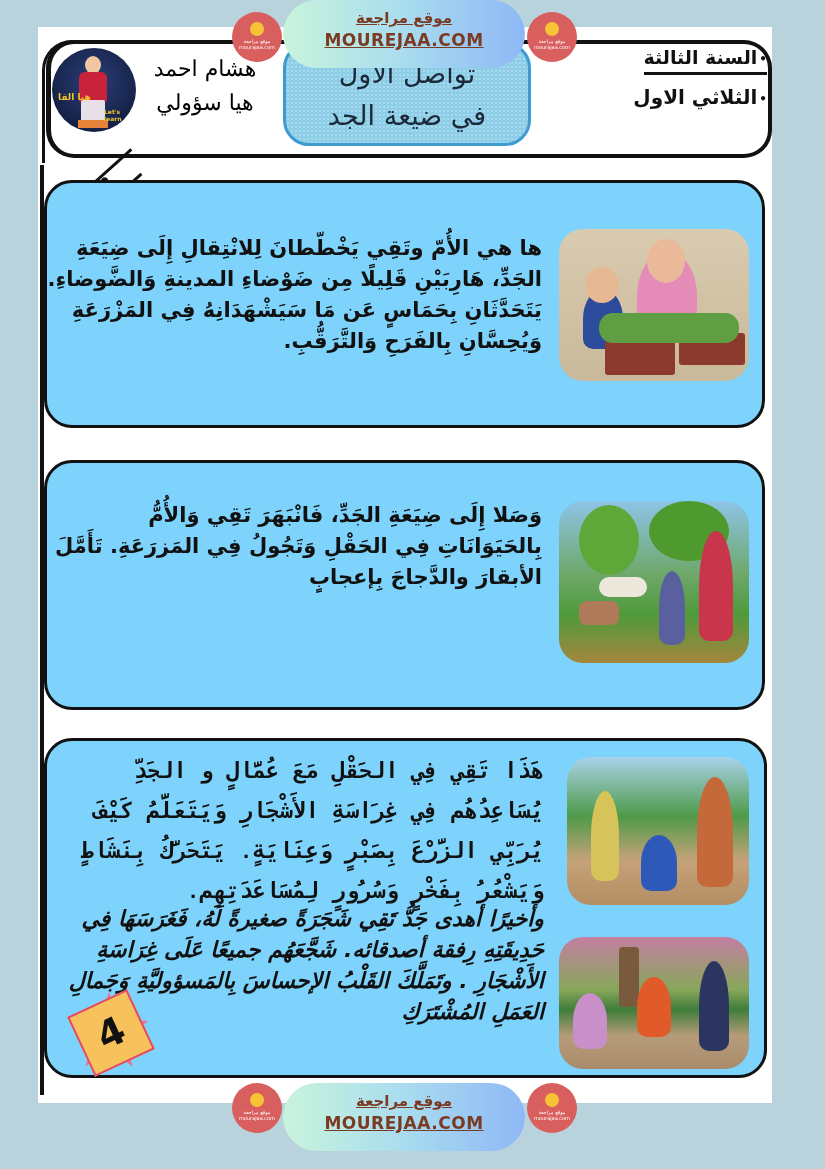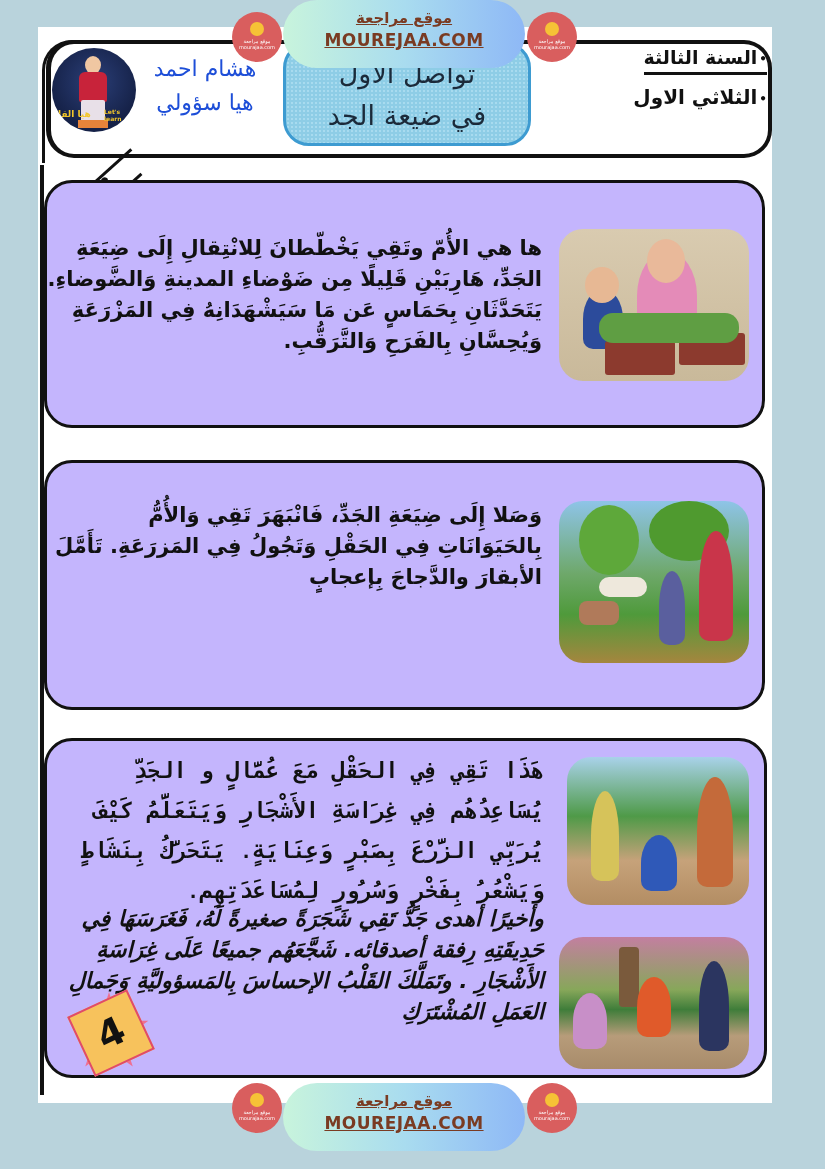--- a/index.html
+++ b/index.html
@@ -34,41 +34,41 @@
     position: absolute; left: 283px; top: 42px; width: 248px; height: 104px;
     background: #8ecde6;
     background-image: radial-gradient(#a8dbef 1px, transparent 1px);
     background-size: 4px 4px;
     border: 3px solid #3d9bd1; border-radius: 26px; box-sizing: border-box;
     direction: rtl; text-align: center; color: #1b2a3a; font-size: 27px; line-height: 42px;
     padding-top: 8px;
   }
   .author {
     position: absolute; left: 140px; top: 52px; width: 130px; direction: rtl; text-align: center;
-    font-family: "DejaVu Serif", serif; font-size: 22px; line-height: 34px; color: #1d4ed8;
+    font-family: "DejaVu Serif", serif; font-size: 22px; line-height: 34px; color: #000000;
   }
   .avatar {
     position: absolute; left: 52px; top: 48px; width: 84px; height: 84px; border-radius: 50%;
     background: radial-gradient(circle at 50% 40%, #2b3f78 0%, #152147 70%);
     overflow: hidden;
   }
   .avatar .kid-head { position: absolute; left: 33px; top: 8px; width: 16px; height: 18px; border-radius: 50%; background: #f0c7a2; }
   .avatar .kid-body { position: absolute; left: 27px; top: 24px; width: 28px; height: 30px; background: #c8233a; border-radius: 6px 6px 2px 2px; }
   .avatar .kid-legs { position: absolute; left: 29px; top: 52px; width: 24px; height: 24px; background: #e8e0e8; border-radius: 2px; }
   .avatar .kid-feet { position: absolute; left: 26px; top: 72px; width: 30px; height: 8px; background: #e6833a; }
-  .avatar .tag1 { position: absolute; left: 6px; top: 61px; font-size: 9px; font-weight: bold; color: #f2c62a; }
+  .avatar .tag1 { position: absolute; left: 6px; top: 44px; font-size: 9px; font-weight: bold; color: #f2c62a; }
   .avatar .tag2 { position: absolute; left: 52px; top: 60px; font-size: 6px; font-weight: bold; color: #f2c62a; }
   .stamp-text {
     position: absolute; left: 50px; top: 215px; transform: rotate(-55deg); transform-origin: left top;
     font-weight: bold; font-size: 20px; direction: rtl; white-space: nowrap; color: #111;
   }
   .stamp-line { position: absolute; height: 3px; background: #111; transform-origin: left center; }
   
   .panel {
-    position: absolute; border: 3px solid #111; border-radius: 28px; box-sizing: border-box; background: #c4b5fd;
+    position: absolute; border: 3px solid #111; border-radius: 28px; box-sizing: border-box; background: #7dd3fc;
   }
   .panel-1 { left: 44px; top: 180px; width: 721px; height: 248px; }
   .panel-2 { left: 44px; top: 460px; width: 721px; height: 250px; }
   .panel-3 { left: 44px; top: 738px; width: 723px; height: 340px; }
   .ptext {
     position: absolute; direction: rtl; text-align: right; color: #111; font-weight: bold;
     font-family: "DejaVu Sans", sans-serif; font-size: 21px;
   }
   .p1 { right: 220px; top: 50px; width: 500px; line-height: 31px; }
   .p2 { right: 220px; top: 37px; width: 500px; line-height: 31px; }

